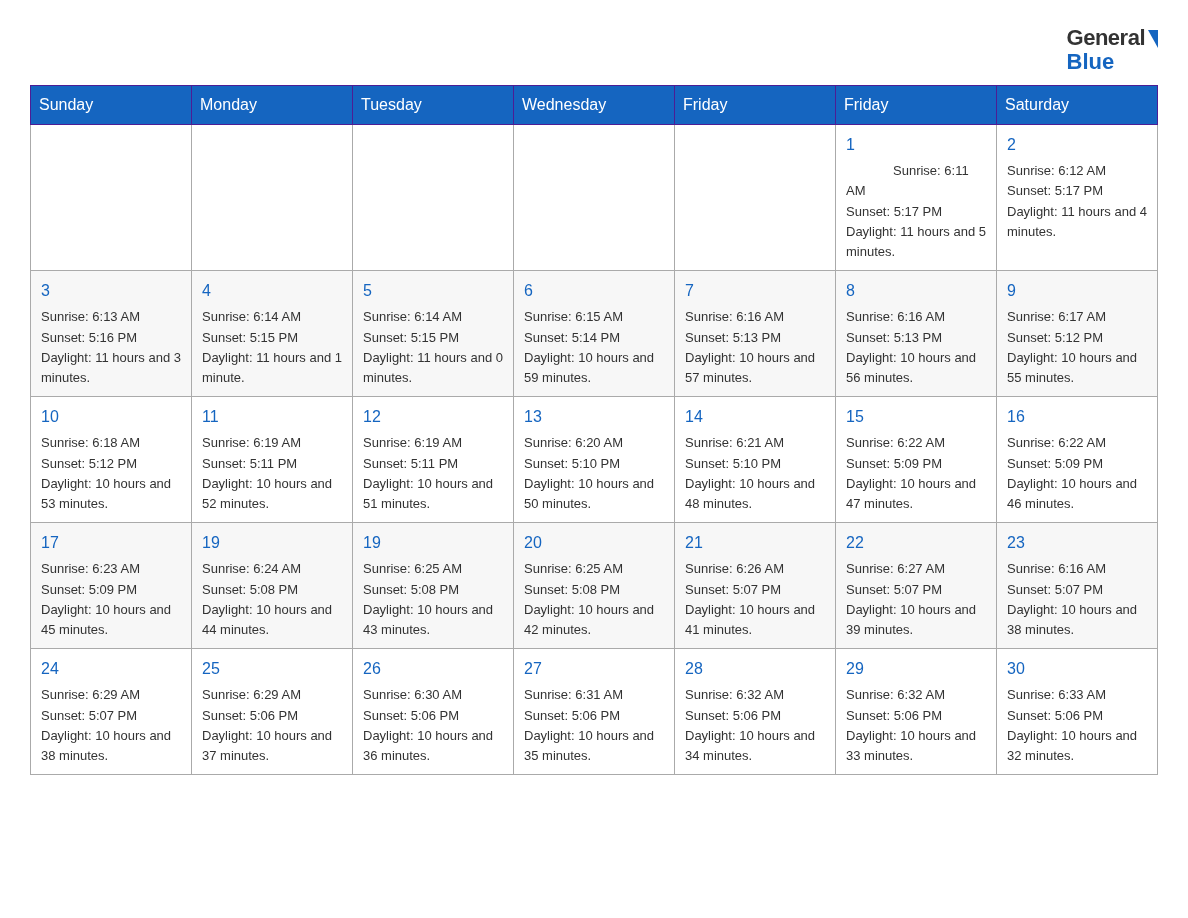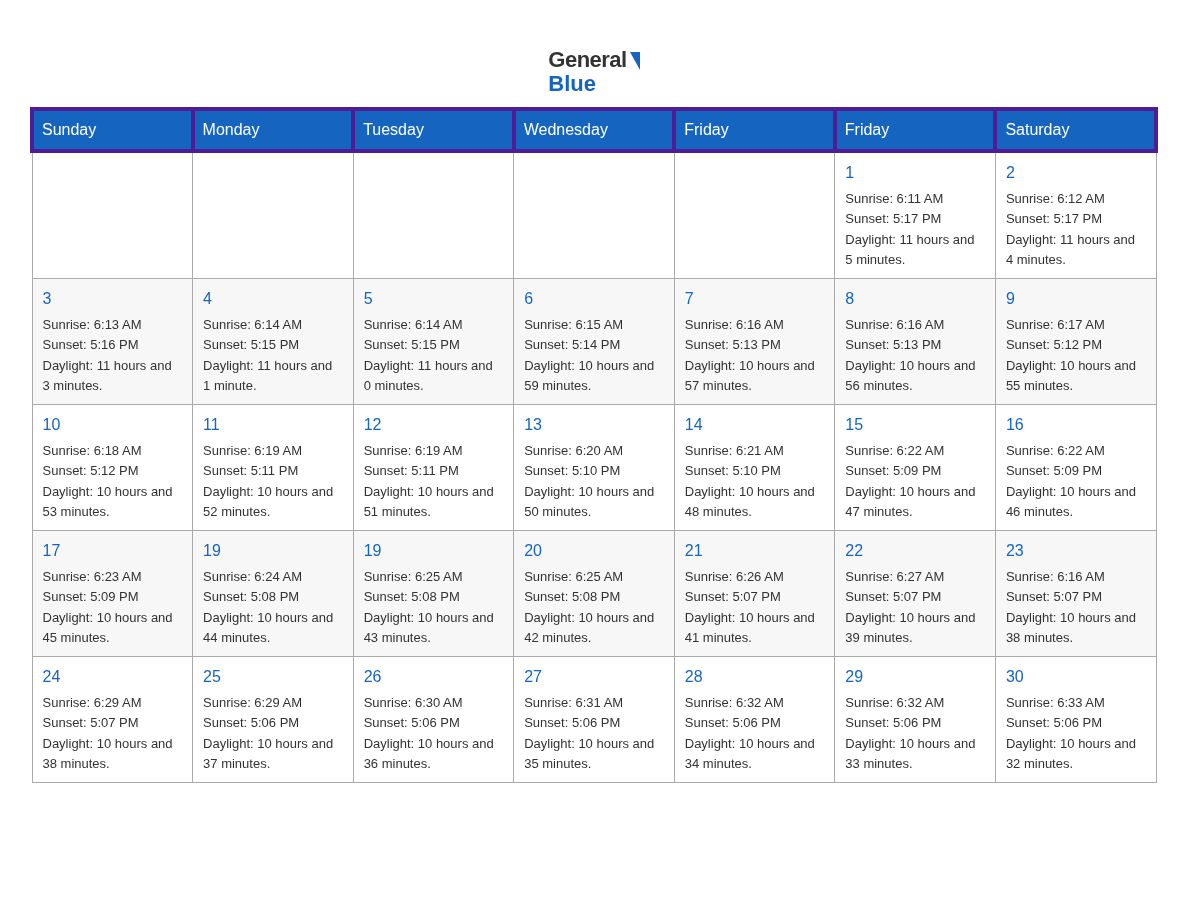--- a/index.html
+++ b/index.html
@@ -6,24 +6,23 @@
     body {
       font-family: Arial, sans-serif;
       background: #fff;
       color: #333;
       width: 1188px;
       min-height: 918px;
       padding: 20px 30px;
     }
     .header {
       display: flex;
-      justify-content: center;
+      justify-content: flex-end;
       align-items: flex-start;
       margin-bottom: 10px;
-      margin-top: 22px;
     }
     .logo {
       display: flex;
       flex-direction: column;
       align-items: flex-start;
       padding-top: 5px;
     }
     .logo-top {
       display: flex;
       align-items: center;
@@ -68,21 +67,21 @@
       border-collapse: collapse;
       margin-top: 10px;
     }
     .calendar th {
       background-color: #1565c0;
       color: #fff;
       padding: 10px 8px;
       font-size: 16px;
       font-weight: normal;
       text-align: left;
-      border: 4px solid #4c1d95;
+      border: 1px solid #4c1d95;
     }
     .calendar td {
       vertical-align: top;
       padding: 8px 10px;
       border: 1px solid #aaa;
       width: calc(100% / 7);
       min-height: 100px;
       font-size: 13.5px;
       color: #333;
       line-height: 1.5;
@@ -133,21 +132,21 @@
         <th>Saturday</th>
       </tr>
   </thead>
   <tbody id="calendar-body">
   <tr>
         <td></td>
         <td></td>
         <td></td>
         <td></td>
         <td></td>
-        <td><span class="day-number">1</span><span class="day-info" style="white-space: pre-line;">Sunrise: 6:11 AM
+        <td><span class="day-number">1</span><span class="day-info" style="white-space: pre-line; margin-left: 47px;">Sunrise: 6:11 AM
 Sunset: 5:17 PM
 Daylight: 11 hours and 5 minutes.</span></td>
         <td><span class="day-number">2</span><span class="day-info" style="white-space: pre-line;">Sunrise: 6:12 AM
 Sunset: 5:17 PM
 Daylight: 11 hours and 4 minutes.</span></td>
       </tr>
       <tr>
         <td><span class="day-number">3</span><span class="day-info" style="white-space: pre-line;">Sunrise: 6:13 AM
 Sunset: 5:16 PM
 Daylight: 11 hours and 3 minutes.</span></td>

